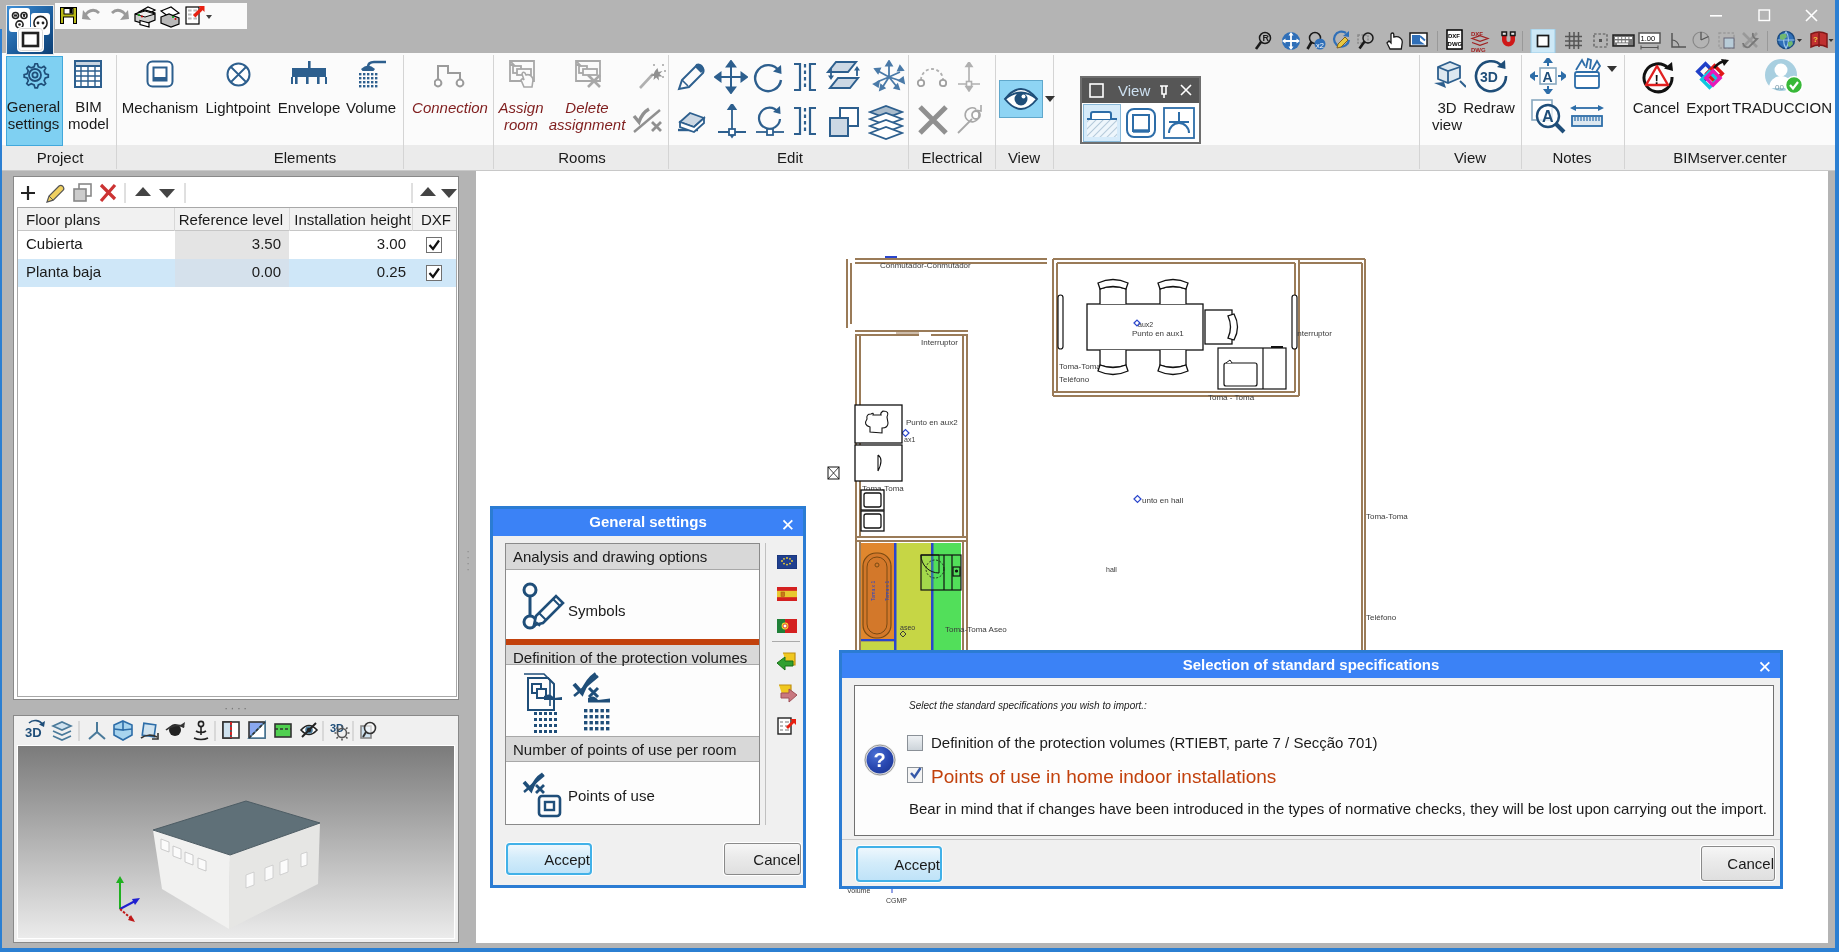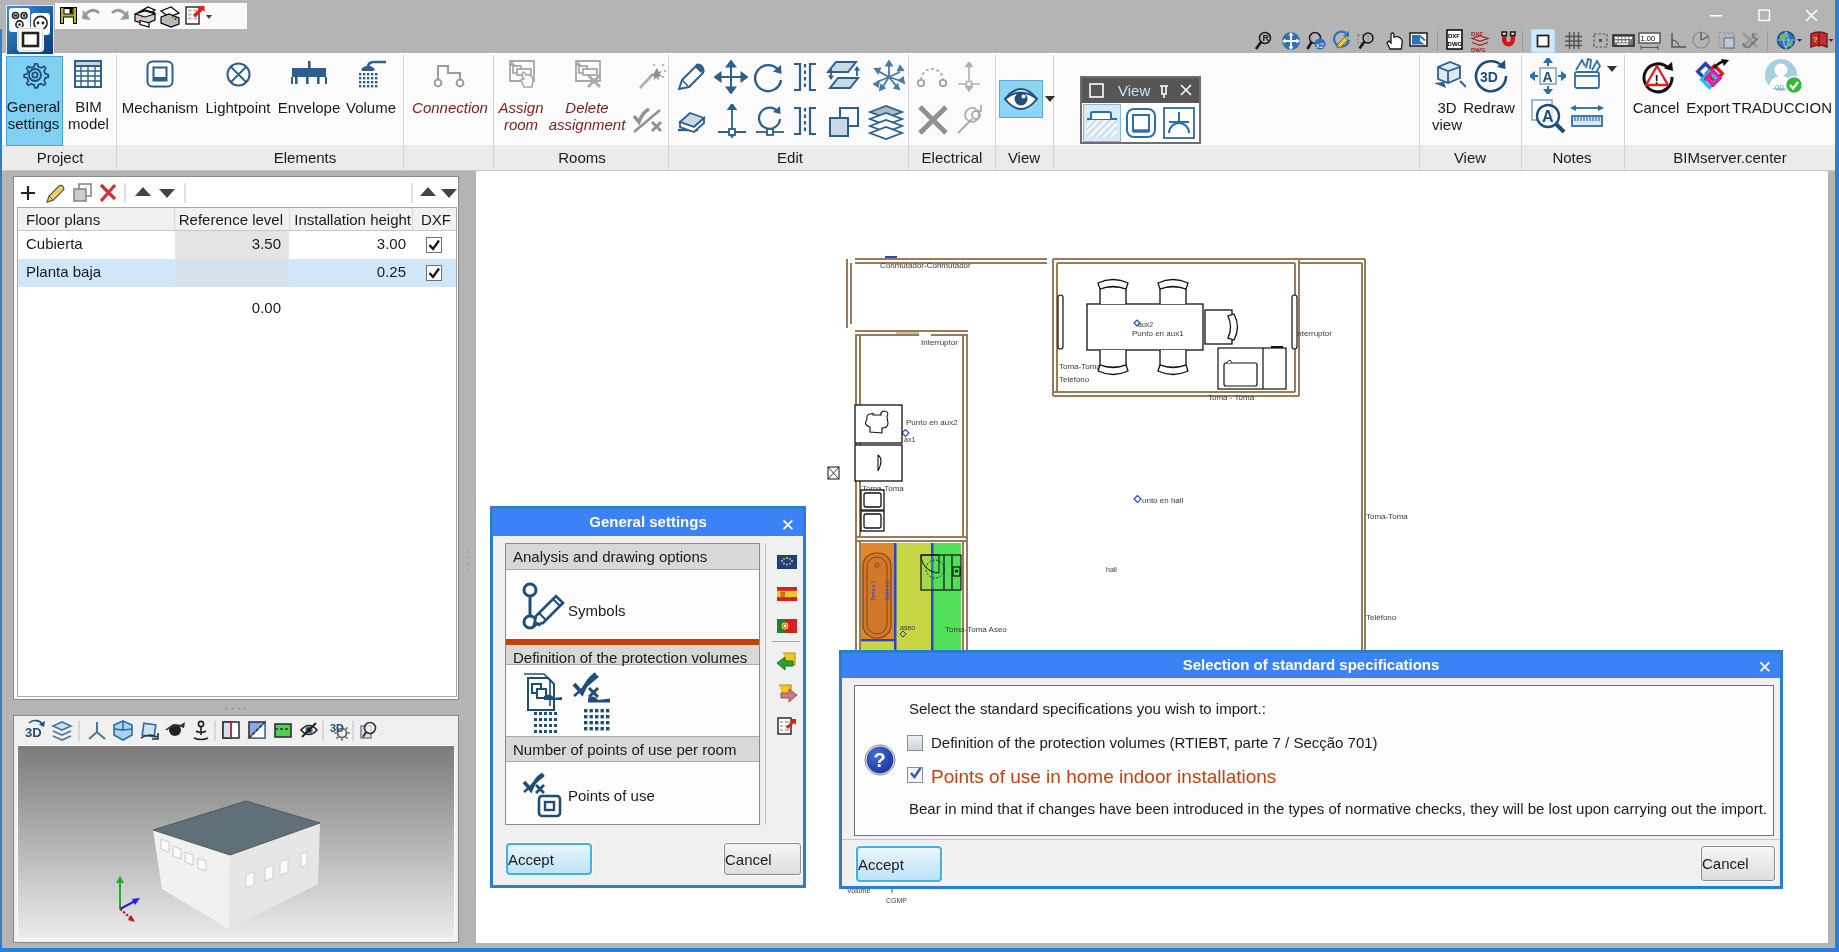--- a/index.html
+++ b/index.html
@@ -30,21 +30,21 @@
 #viewport3d { position:absolute; left:3px; top:29px; width:438px; height:194px; background:linear-gradient(#7e7e7e,#e9e9e9); border:1px solid #fff; }
 
 .hdr { background:#f1f1f1; }
 
 #canvas { position:absolute; left:476px; top:171px; width:1352px; height:772px; background:#fff; }
 #graybottom { position:absolute; left:2px; top:943px; width:1833px; height:5px; background:#b4b4b4; }
 
 .dlg { position:absolute; background:#f0f0f0; border:3px solid #2b7cd3; }
 .dlgtitle { position:absolute; left:0; top:0; width:100%; height:27px; background:#3b82f6; color:#fff; font-weight:bold; font-size:15px; text-align:center; line-height:26px; }
 .dlgx { position:absolute; top:4px; right:8px; color:#fff; font-size:17px; font-weight:normal; }
-.btn { position:absolute; background:linear-gradient(#f6f6f6,#eaeaea 45%,#dfdfdf); border:1px solid #8a8a8a; border-radius:3px; font-size:15px; color:#1a1a1a; text-align:left; box-shadow:0 0 0 1px #fff; }
+.btn { position:absolute; background:linear-gradient(#f6f6f6,#eaeaea 45%,#dfdfdf); border:1px solid #8a8a8a; border-radius:3px; font-size:15px; color:#1a1a1a; text-align:right; box-shadow:0 0 0 1px #fff; }
 .btnfocus { background:linear-gradient(#eef7fd,#d3ecfa 45%,#bfe3f8); border:2px solid #41b1e8; border-radius:4px; }
 .gshead { background:#d8d8d8; border-bottom:1px solid #a8a8a8; font-size:15px; color:#1a1a1a; padding-left:7px; }
 </style>
 </head>
 <body>
 <div id="win">
   <div id="strip2"></div>
   <div id="qat">
     <svg width="192" height="26" viewBox="0 0 192 26">
 
@@ -617,21 +617,21 @@
 
       <div class="abs" style="left:0;top:23px;width:438px;height:28px;background:#fff;"></div>
       <div class="abs" style="left:157px;top:23px;width:114px;height:28px;background:#e4e4e4;"></div>
       <div class="abs" style="left:8px;top:27px;font-size:15px;color:#1a1a1a;">Cubierta</div>
       <div class="abs" style="left:155px;top:27px;width:108px;text-align:right;font-size:15px;color:#1a1a1a;">3.50</div>
       <div class="abs" style="left:270px;top:27px;width:118px;text-align:right;font-size:15px;color:#1a1a1a;">3.00</div>
 
       <div class="abs" style="left:0;top:51px;width:438px;height:28px;background:#cfe7f8;"></div>
       <div class="abs" style="left:157px;top:51px;width:114px;height:28px;background:#d5e1ec;"></div>
       <div class="abs" style="left:8px;top:55px;font-size:15px;color:#1a1a1a;">Planta baja</div>
-      <div class="abs" style="left:155px;top:55px;width:108px;text-align:right;font-size:15px;color:#1a1a1a;margin-top:36px;">0.00</div>
+      <div class="abs" style="left:155px;top:55px;width:108px;text-align:right;font-size:15px;color:#1a1a1a;">0.00</div>
       <div class="abs" style="left:270px;top:55px;width:118px;text-align:right;font-size:15px;color:#1a1a1a;">0.25</div>
       <svg class="abs" style="left:408px;top:29px;" width="17" height="17" viewBox="0 0 17 17">
             <rect x="0.5" y="0.5" width="15" height="15" fill="#fff" stroke="#707070"></rect>
             <path d="M3.5 8 l3.5 4 l6 -8.5" fill="none" stroke="#111" stroke-width="2.2"></path>
           </svg>
       <svg class="abs" style="left:408px;top:57px;" width="17" height="17" viewBox="0 0 17 17">
             <rect x="0.5" y="0.5" width="15" height="15" fill="#fff" stroke="#707070"></rect>
             <path d="M3.5 8 l3.5 4 l6 -8.5" fill="none" stroke="#111" stroke-width="2.2"></path>
           </svg>
     </div>
@@ -1008,21 +1008,21 @@
               <stop offset="0" stop-color="#4a6fd4"></stop>
               <stop offset="0.55" stop-color="#2847b0"></stop>
               <stop offset="1" stop-color="#1a3490"></stop>
             </radialGradient>
           </defs>
       <circle cx="17" cy="17" r="16" fill="#e8e8e8"></circle>
       <circle cx="17" cy="17" r="15" fill="none" stroke="#999" stroke-width="1"></circle>
       <circle cx="17" cy="17" r="13.5" fill="url(#qg)"></circle>
       <text x="10.5" y="24" font-size="20" font-weight="bold" fill="#fff">?</text>
     </svg>
-    <div class="abs" style="left:67px;top:47px;font-size:15px;color:#1a1a1a;">Select the standard specifications you wish to import.:</div>
+    <div class="abs" style="left:67px;top:47px;font-size:10px;color:#1a1a1a;font-style:italic;">Select the standard specifications you wish to import.:</div>
     <div class="abs" style="left:65px;top:82px;width:16px;height:16px;background:linear-gradient(#eef1f4,#cdd4da);border:1px solid #8a9097;"></div>
     <div class="abs" style="left:89px;top:81px;font-size:15px;color:#1a1a1a;">Definition of the protection volumes (RTIEBT, parte 7 / Secção 701)</div>
     <div class="abs" style="left:65px;top:114px;width:16px;height:16px;background:#f4f4f4;border:1px solid #8a9097;"></div>
     <svg class="abs" style="left:66px;top:112px;" width="16" height="16" viewBox="0 0 16 16">
           <path d="M3 8 l3.5 4 l6 -9" fill="none" stroke="#3558a8" stroke-width="2.4"></path>
         </svg>
     <div class="abs" style="left:89px;top:113px;font-size:19px;color:#c2410c;">Points of use in home indoor installations</div>
     <div class="abs" style="left:67px;top:147px;font-size:15px;color:#1a1a1a;">Bear in mind that if changes have been introduced in the types of normative checks, they will be lost upon carrying out the import.</div>
     <div class="abs" style="left:0px;top:186px;width:938px;height:1px;background:#c8c8c8;"></div>
     <div class="btn btnfocus" style="left:14px;top:193px;width:86px;height:36px;line-height:33px;">Accept</div>

